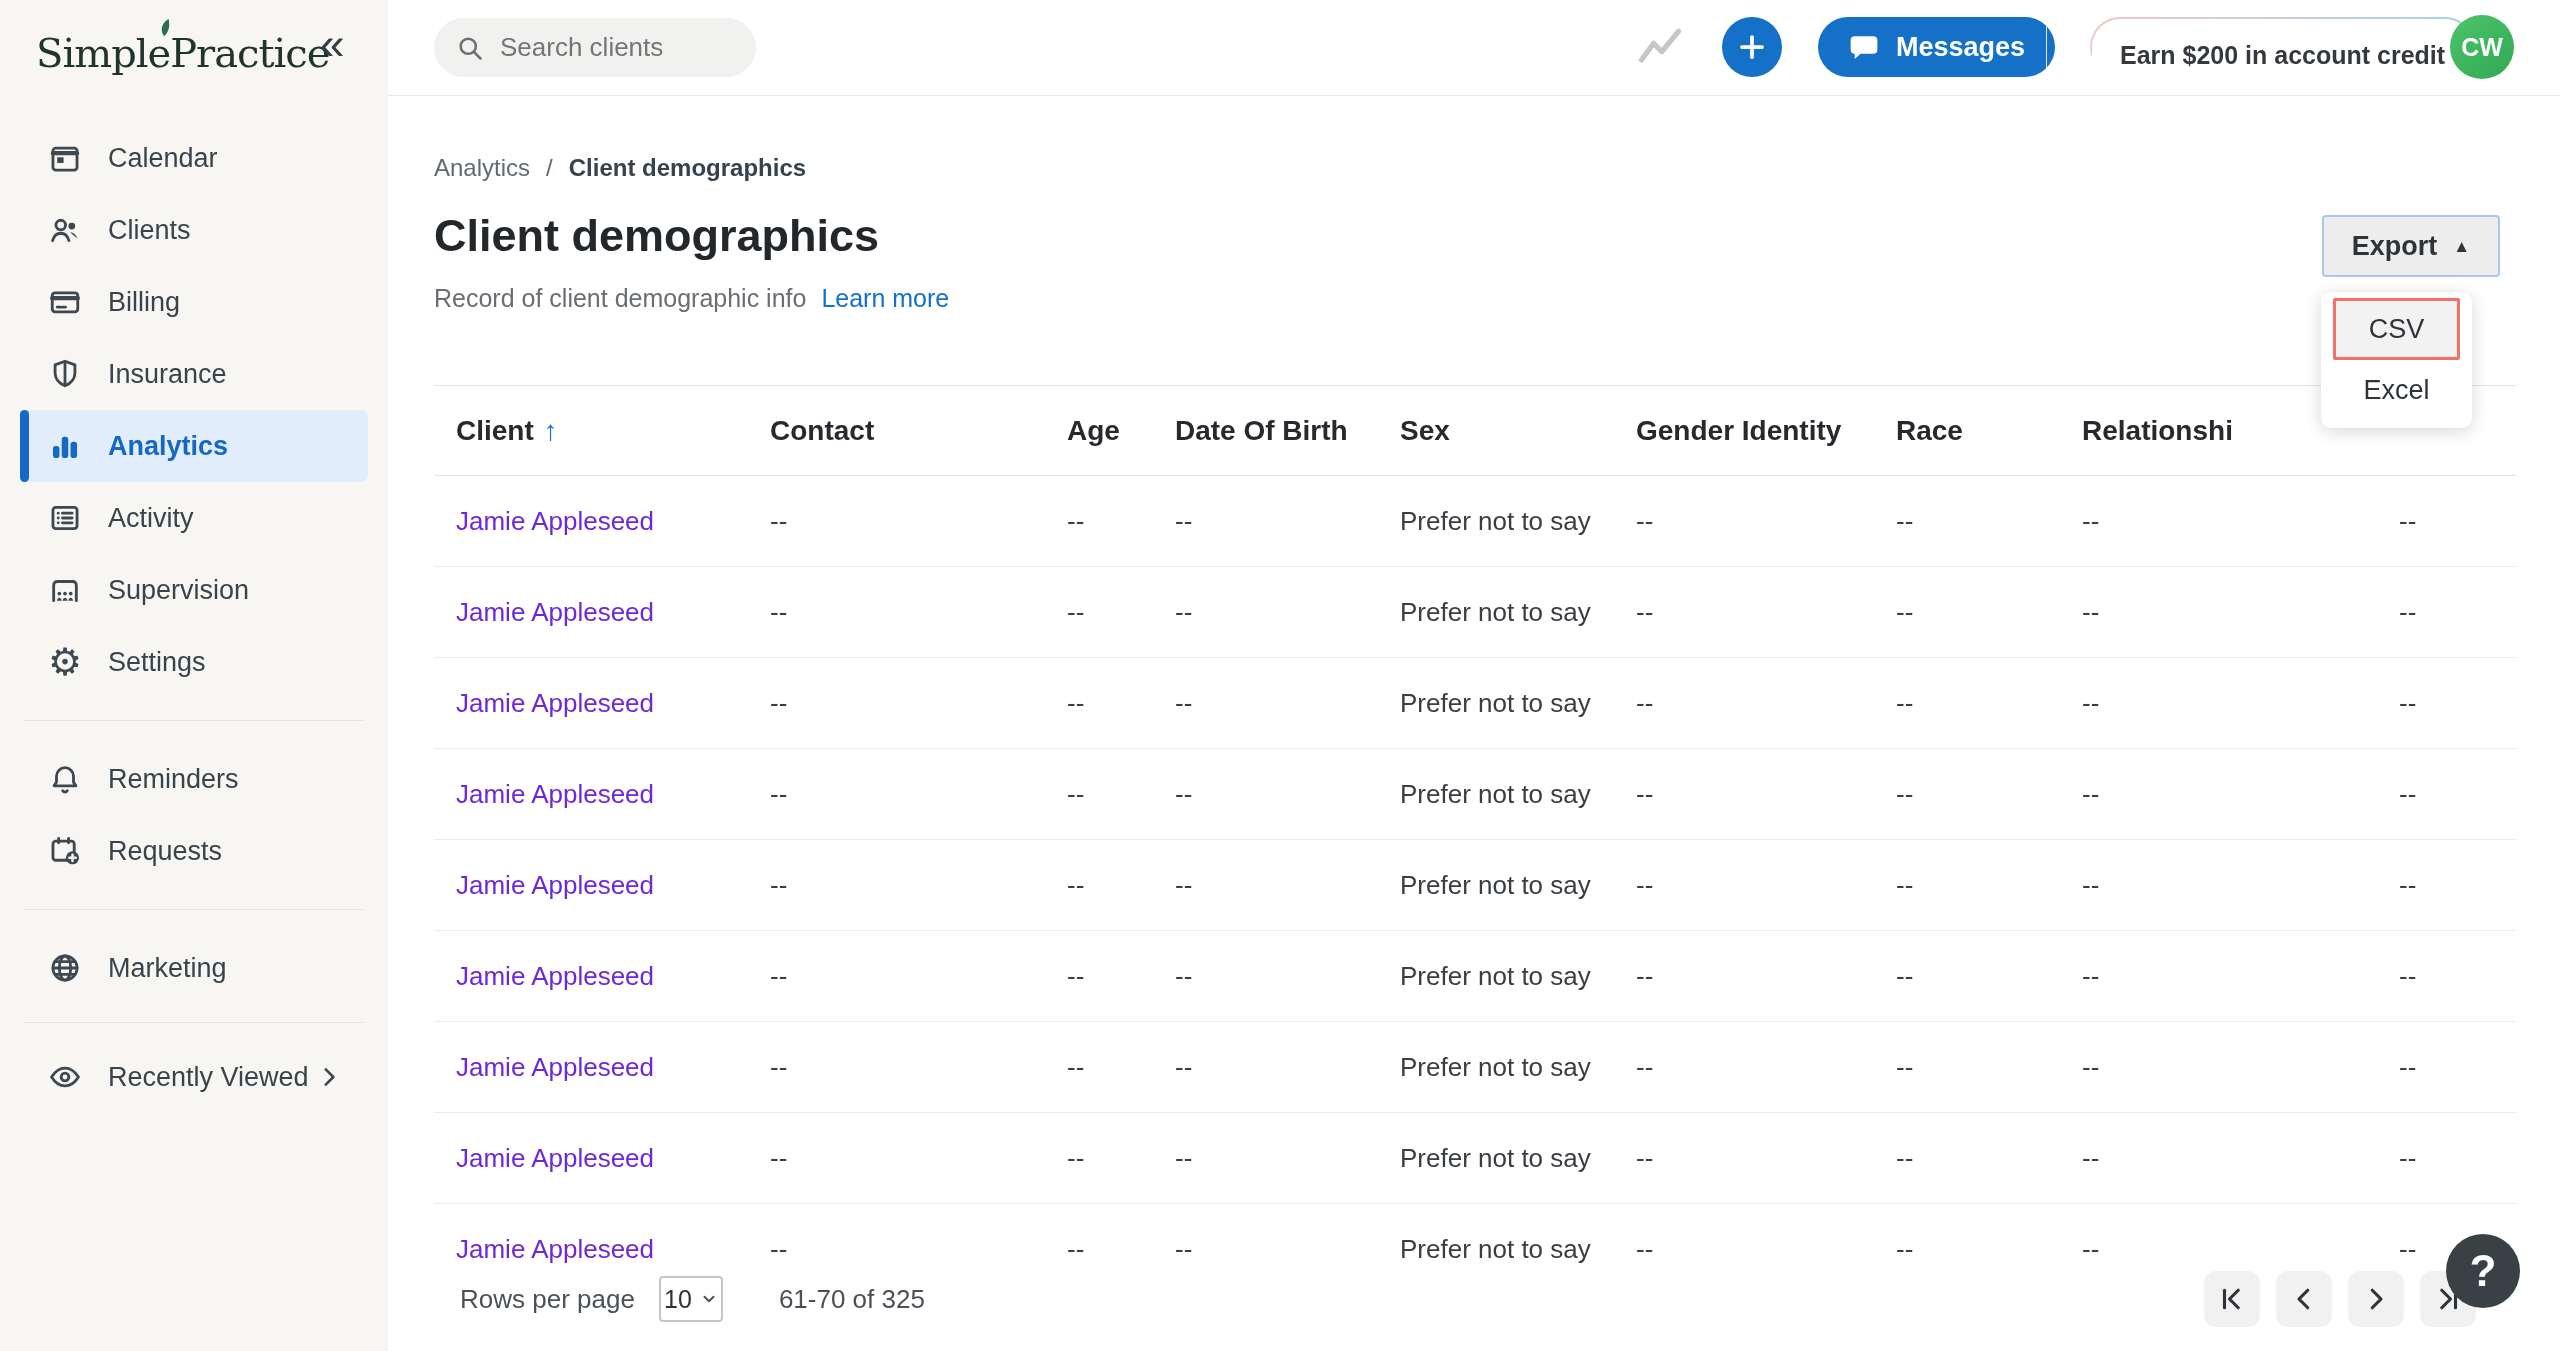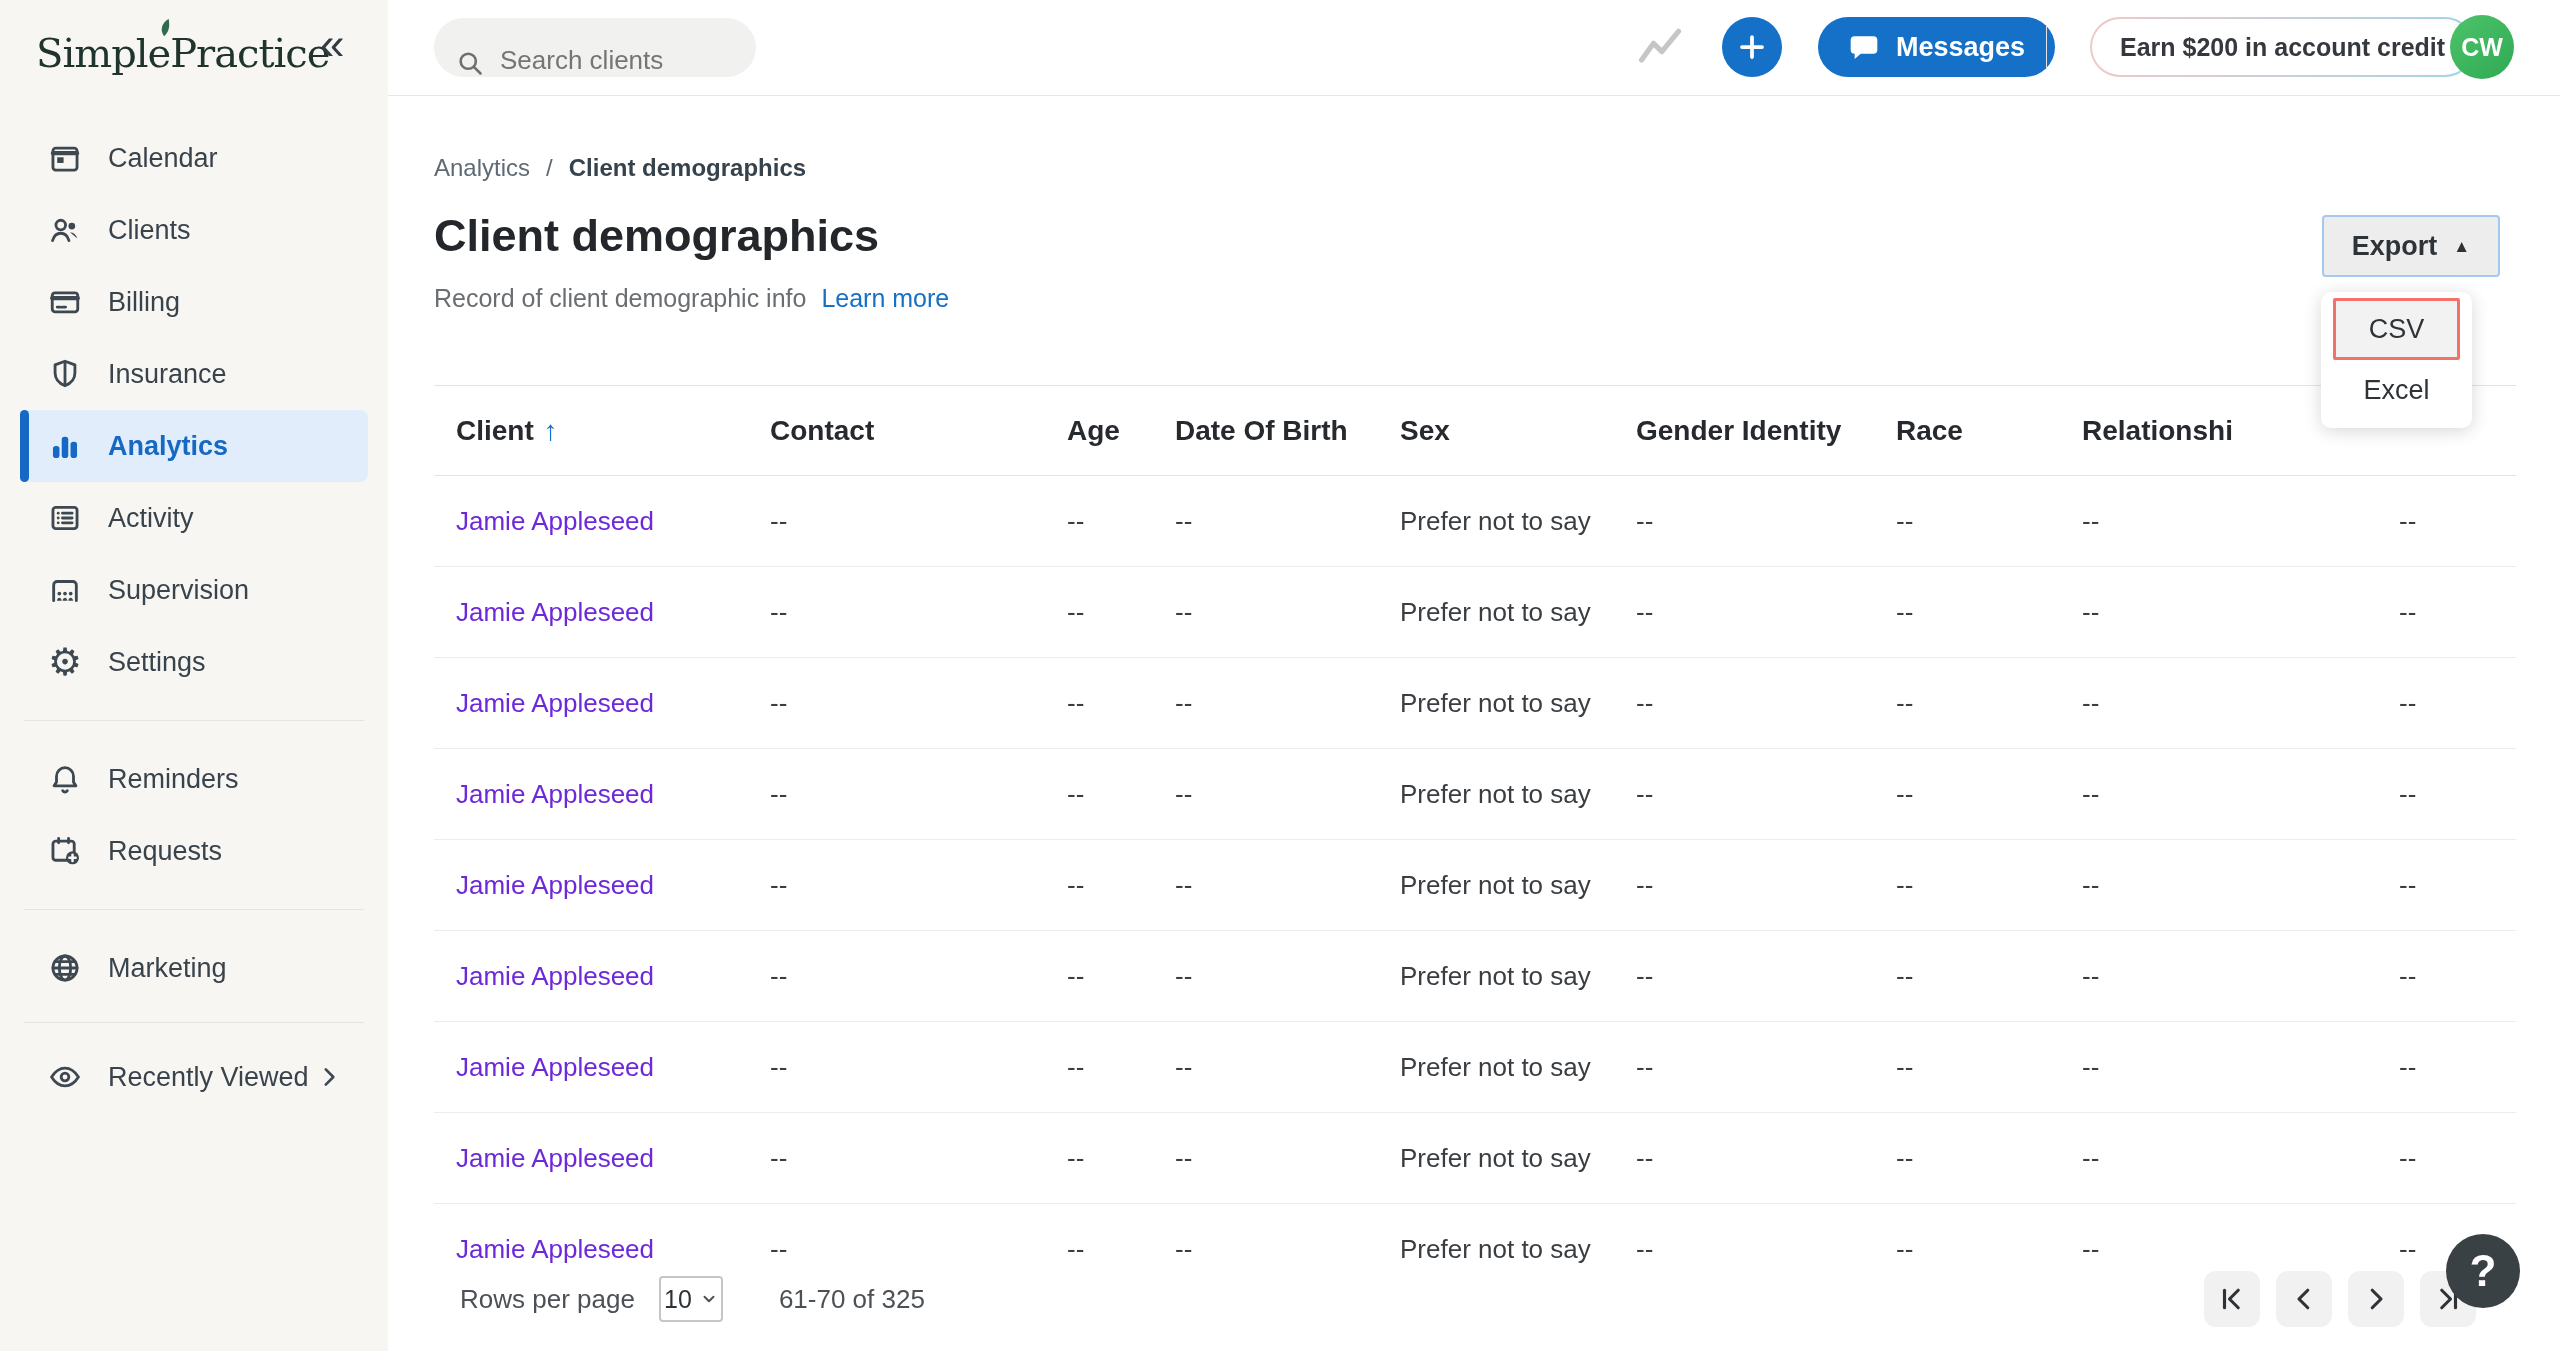--- a/index.html
+++ b/index.html
@@ -23,35 +23,35 @@
   .side-item.active .slabel{color:#1568C4;font-weight:700;}
   .active-bar{position:absolute;left:0;top:0;bottom:0;width:9px;border-radius:5px;background:#1568C4;}
   .sdivider{height:1px;background:#E5E4E0;margin:22px 24px;}
   .sdivider.tight{margin:18px 24px;}
   .chev-right{margin-left:auto;margin-right:26px;}
   .gear-glyph{font-size:38px;color:#3E4850;line-height:1;}
 
   
   .topbar{position:absolute;left:388px;top:0;right:0;height:95px;background:#fff;border-bottom:1px solid #E7E7E7;}
   .search{position:absolute;left:46px;top:18px;width:322px;height:59px;background:#F1F1F0;
-          border-radius:30px;display:flex;align-items:flex-end;padding:0 22px;box-sizing:border-box;}
+          border-radius:30px;display:flex;align-items:center;padding:0 22px;box-sizing:border-box;}
   .search input{border:0;background:transparent;outline:none;font-size:26px;color:#333;width:100%;
                 margin-left:14px;font-family:"Liberation Sans",sans-serif;}
   .search input::placeholder{color:#757575;}
   .trend{position:absolute;left:1248px;top:24px;cursor:pointer;}
   .plus-btn{position:absolute;left:1334px;top:17px;width:60px;height:60px;border-radius:50%;
             background:#1570C8;display:flex;align-items:center;justify-content:center;cursor:pointer;}
   .msg-btn{position:absolute;left:1430px;top:17px;height:60px;padding:0 30px;border-radius:30px;
            background:#1570C8;color:#fff;display:flex;align-items:center;gap:16px;
            font-size:27px;font-weight:700;cursor:pointer;}
   .vdiv{position:absolute;left:1658px;top:25px;width:1px;height:44px;background:#E2E2E2;}
   .chip{position:absolute;left:1702px;top:17px;height:60px;border-radius:30px;padding:2px;
         background:linear-gradient(90deg,#EFC9C9,#A3D4E6);box-sizing:border-box;cursor:pointer;}
   .chip-inner{height:100%;border-radius:28px;background:#fff;display:flex;align-items:center;
-              padding:0 28px;font-size:25px;font-weight:700;color:#35393D;}
+              padding:8px 28px;font-size:25px;font-weight:700;color:#35393D;}
   .avatar{position:absolute;left:2062px;top:15px;width:64px;height:64px;border-radius:50%;
           background:linear-gradient(140deg,#4EC46A,#2FA953);color:#fff;font-weight:700;font-size:25px;
           display:flex;align-items:center;justify-content:center;cursor:pointer;}
 
   
   .main{position:absolute;left:388px;top:96px;right:0;bottom:0;background:#fff;}
   .breadcrumb{position:absolute;left:46px;top:58px;font-size:24px;color:#5E6A75;display:flex;gap:16px;align-items:center;}
   .breadcrumb .current{color:#36424C;font-weight:700;}
   .page-title{position:absolute;left:46px;top:114px;font-size:45px;font-weight:700;color:#23272B;}
   .subtitle{position:absolute;left:46px;top:188px;font-size:25px;color:#6A6E72;}

